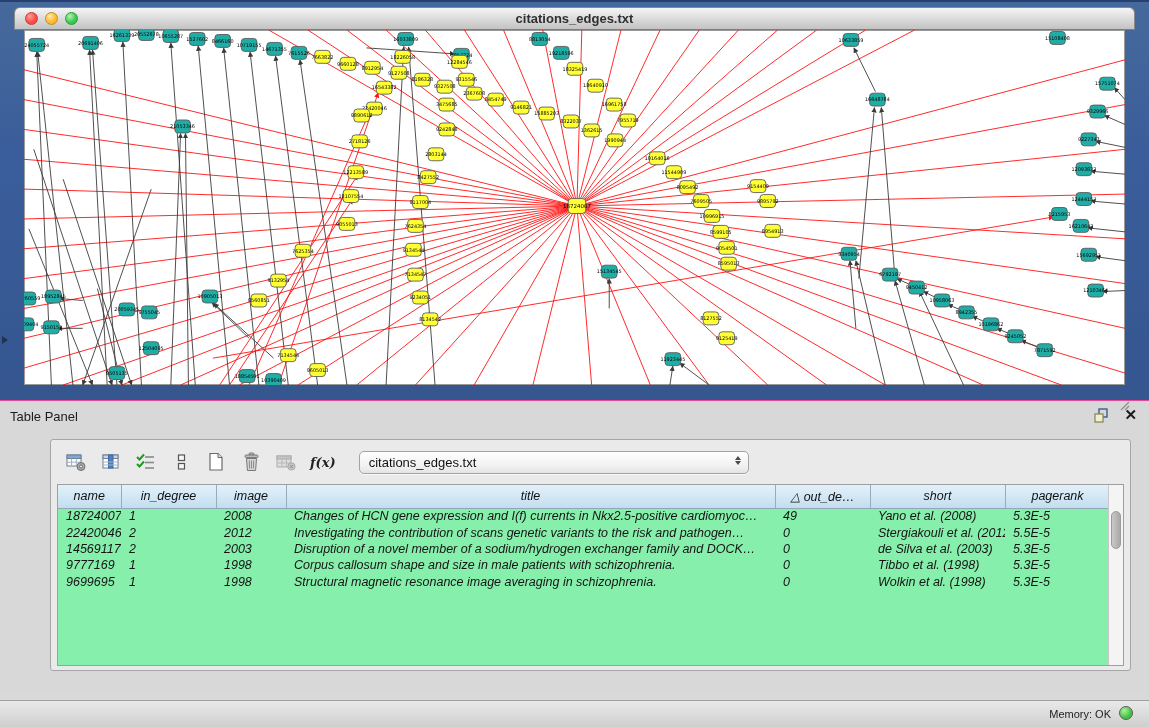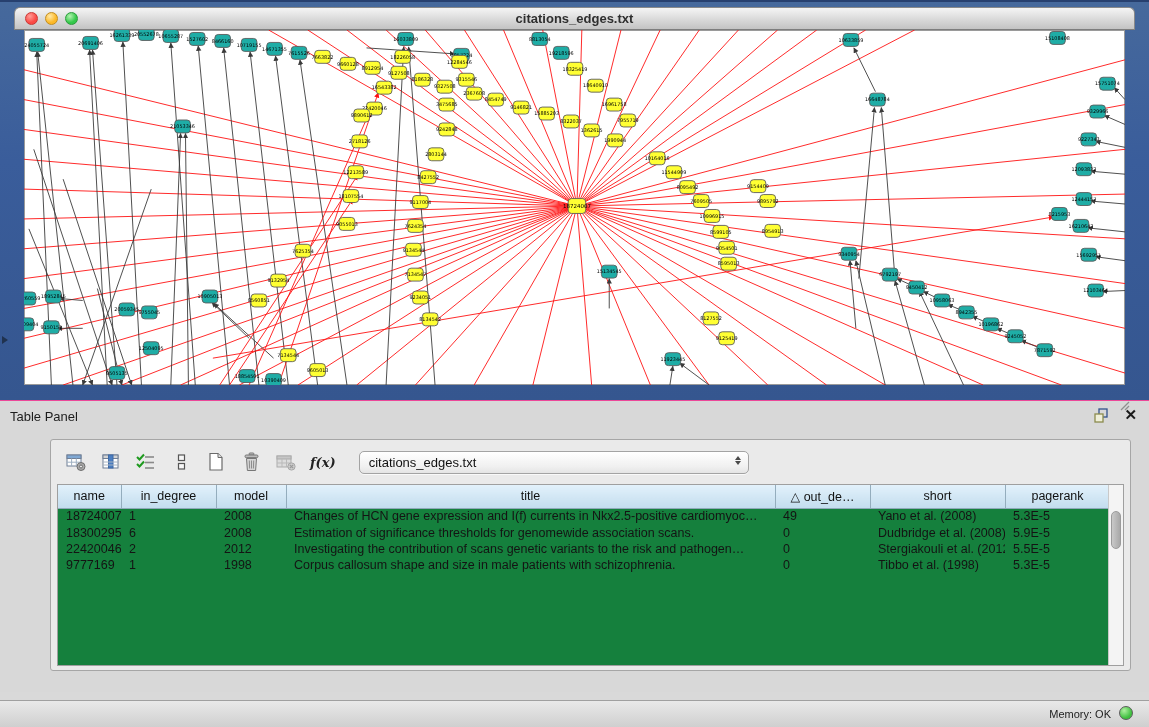--- a/index.html
+++ b/index.html
@@ -73,21 +73,21 @@
     box-shadow:0 1px 0 rgba(255,255,255,.7);
   }
   .combo-value { font-size:13px; color:#111; margin-left:9px; }
   .combo-arrows { position:absolute; right:7px; top:4px; display:flex; flex-direction:column; gap:1px; }
   .combo-arrows i { display:block; width:0; height:0; border-left:3.5px solid transparent; border-right:3.5px solid transparent; }
   .combo-arrows .up { border-bottom:4px solid #4a4a4a; }
   .combo-arrows .dn { border-top:4px solid #4a4a4a; }
 
   .table-area {
     position:absolute; left:6px; right:6px; top:44px; bottom:4px;
-    background:#15803d; border:1px solid #9f9f9f;
+    background:#86efac; border:1px solid #9f9f9f;font-style:italic;
   }
   table.data { border-collapse:collapse; table-layout:fixed; width:1052px; }
   table.data th {
     height:23px; font-size:12.5px; font-weight:normal; color:#111;
     background:linear-gradient(#e2f1fb,#c3ddee);
     border-right:1px solid #94adbd; border-bottom:1px solid #8fa9b9;
     text-align:center; overflow:hidden; white-space:nowrap;
   }
   table.data td {
     height:16.4px; font-size:12.5px; color:#141414;
@@ -573,64 +573,73 @@
             <col style="width: 70px;">
             <col style="width: 489px;">
             <col style="width: 95px;">
             <col style="width: 135px;">
             <col style="width: 105px;">
           </colgroup>
         <thead>
             <tr id="thead-row">
               <th>name</th>
               <th>in_degree</th>
-              <th>model</th>
+              <th>image</th>
               <th>title</th>
               <th>△ out_de…</th>
               <th>short</th>
               <th>pagerank</th>
             </tr>
           </thead>
         <tbody id="tbody">
             <tr>
               <td>18724007</td>
               <td>1</td>
               <td>2008</td>
               <td>Changes of HCN gene expression and I(f) currents in Nkx2.5-positive cardiomyoc…</td>
               <td>49</td>
               <td>Yano et al. (2008)</td>
               <td>5.3E-5</td>
             </tr>
             <tr>
-              <td>18300295</td>
-              <td>6</td>
-              <td>2008</td>
-              <td>Estimation of significance thresholds for genomewide association scans.</td>
-              <td>0</td>
-              <td>Dudbridge et al. (2008)</td>
-              <td>5.9E-5</td>
-            </tr>
-            <tr>
               <td>22420046</td>
               <td>2</td>
               <td>2012</td>
               <td>Investigating the contribution of scans genetic variants to the risk and pathogen…</td>
               <td>0</td>
               <td>Stergiakouli et al. (2012)</td>
               <td>5.5E-5</td>
+            </tr>
+            <tr>
+              <td>14569117</td>
+              <td>2</td>
+              <td>2003</td>
+              <td>Disruption of a novel member of a sodium/hydrogen exchanger family and DOCK…</td>
+              <td>0</td>
+              <td>de Silva et al. (2003)</td>
+              <td>5.3E-5</td>
             </tr>
             <tr>
               <td>9777169</td>
               <td>1</td>
               <td>1998</td>
               <td>Corpus callosum shape and size in male patients with schizophrenia.</td>
               <td>0</td>
               <td>Tibbo et al. (1998)</td>
               <td>5.3E-5</td>
             </tr>
+            <tr>
+              <td>9699695</td>
+              <td>1</td>
+              <td>1998</td>
+              <td>Structural magnetic resonance image averaging in schizophrenia.</td>
+              <td>0</td>
+              <td>Wolkin et al. (1998)</td>
+              <td>5.3E-5</td>
+            </tr>
           </tbody>
       </table>
       <div class="vscroll">
         <div class="vthumb"></div>
       </div>
     </div>
 
     <div class="tabs-row">
       <div class="seg">
         <button class="active">Node Table</button>

